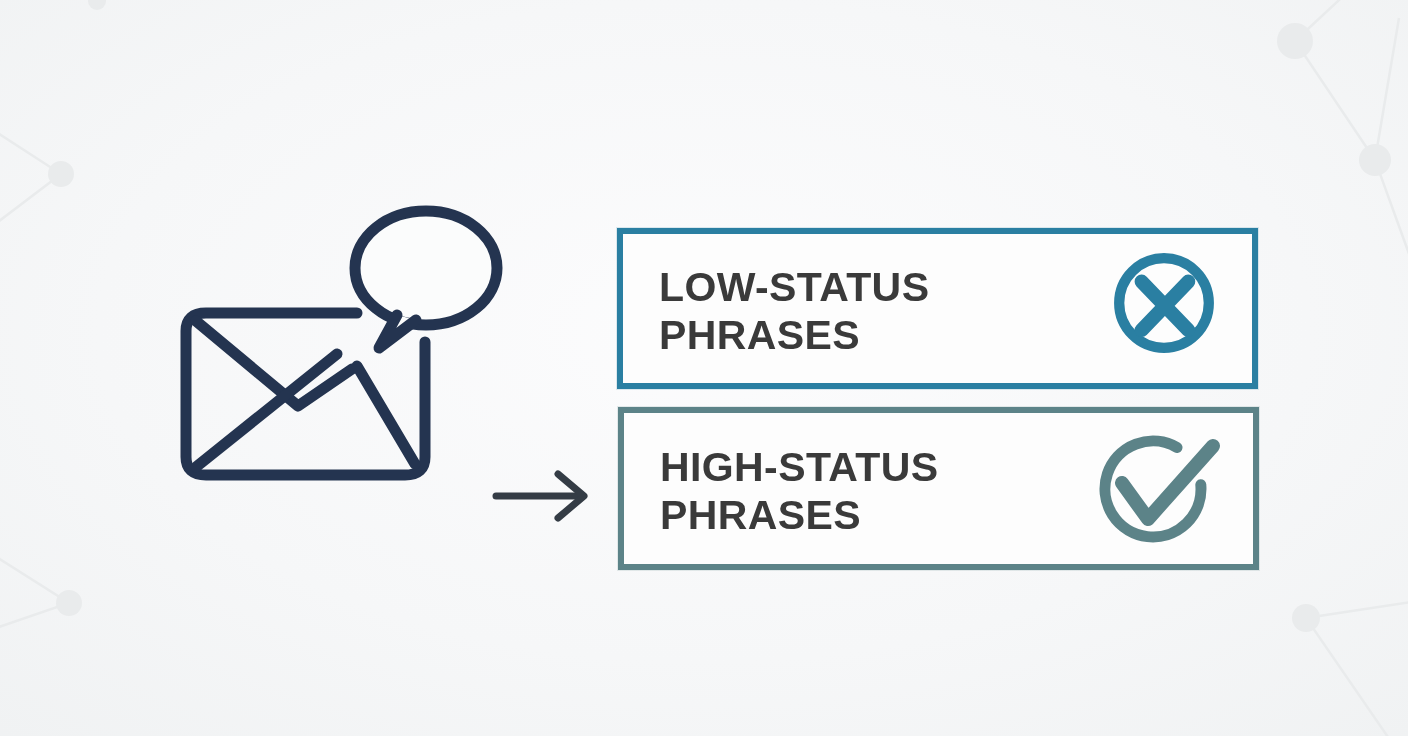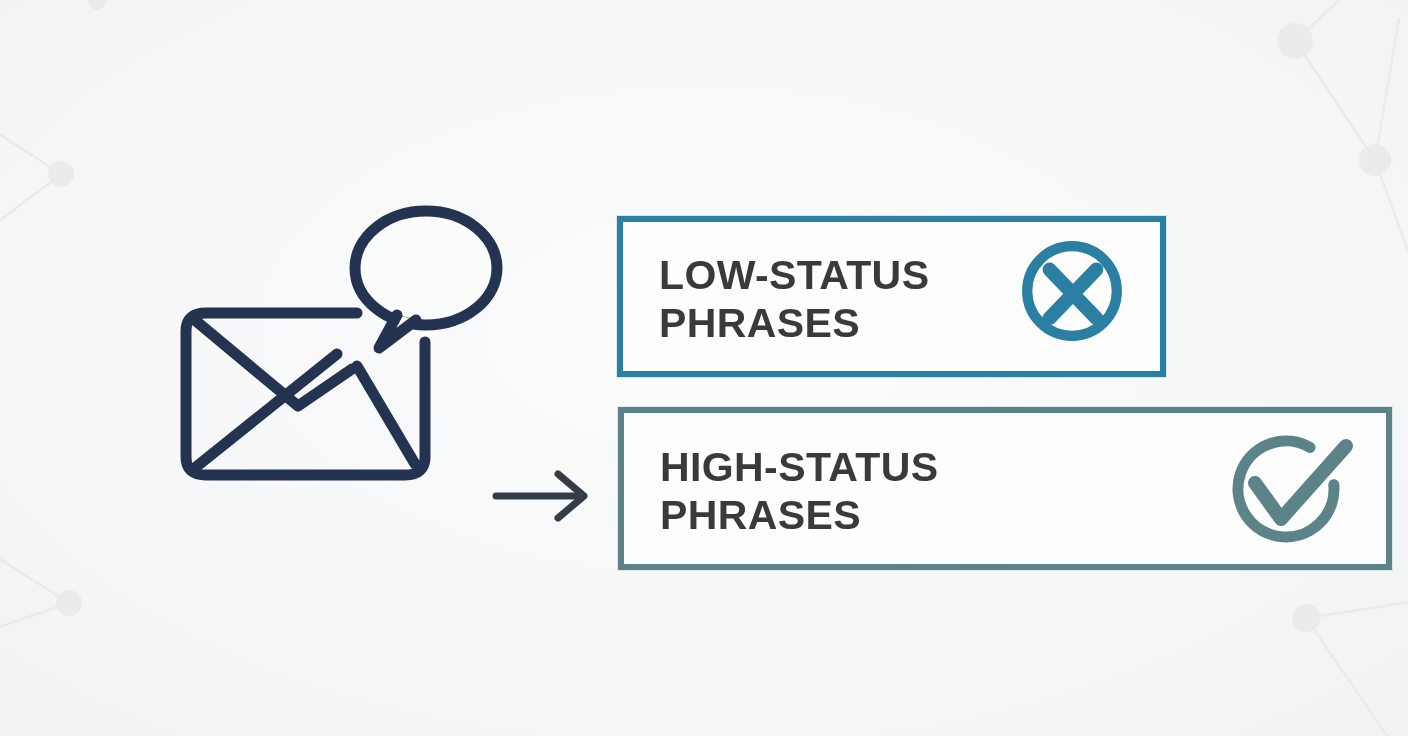--- a/index.html
+++ b/index.html
@@ -15,28 +15,28 @@
     position: absolute;
     left: 0; top: 0;
     width: 1408px; height: 736px;
   }
   .status-box {
     position: absolute;
     background: #fdfdfd;
     display: block;
   }
   .box-low {
-    left: 617px; top: 216px;
-    width: 549px; height: 161px;
+    left: 617px; top: 228px;
+    width: 641px; height: 161px;
     border: 6px solid #2a7fa2;
     box-shadow: 0 0 0 1px rgba(42,127,162,0.15);
   }
   .box-high {
     left: 618px; top: 407px;
-    width: 774px; height: 163px;
+    width: 641px; height: 163px;
     border: 6px solid #5c8388;
     box-shadow: 0 0 0 1px rgba(92,131,136,0.15);
   }
   .box-label {
     position: absolute;
     left: 36px; top: 0; bottom: 0;
     display: flex;
     flex-direction: column;
     justify-content: center;
     padding-top: 4px;

